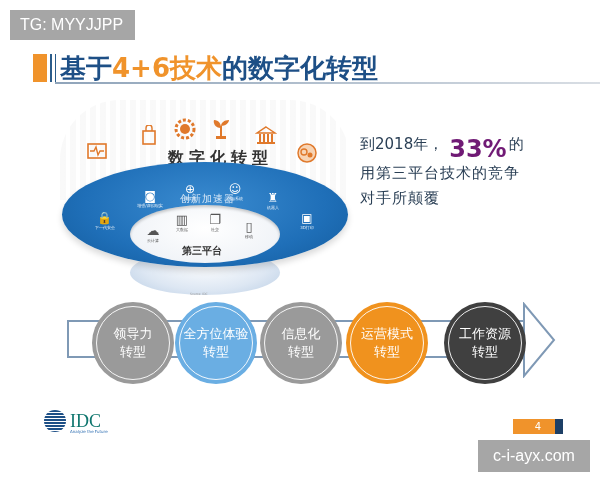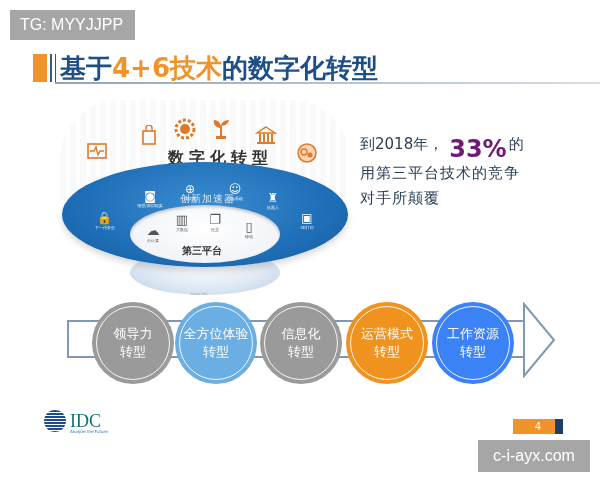--- a/index.html
+++ b/index.html
@@ -222,21 +222,21 @@
       <span>信息化</span>
       <span>转型</span>
     </span>
 </div>
 <div class="step" style="left:346px;background:#f0921e;">
   <span>
       <span>运营模式</span>
       <span>转型</span>
     </span>
 </div>
-<div class="step" style="left:432px;background:#3b82f6;">
+<div class="step" style="left:444px;background:#404040;">
   <span>
       <span>工作资源</span>
       <span>转型</span>
     </span>
 </div>
 
 <div class="idc-logo">
   <div class="idc-lines"></div>
   <div class="idc-globe"></div>
   <div class="idc-text">IDC</div>

